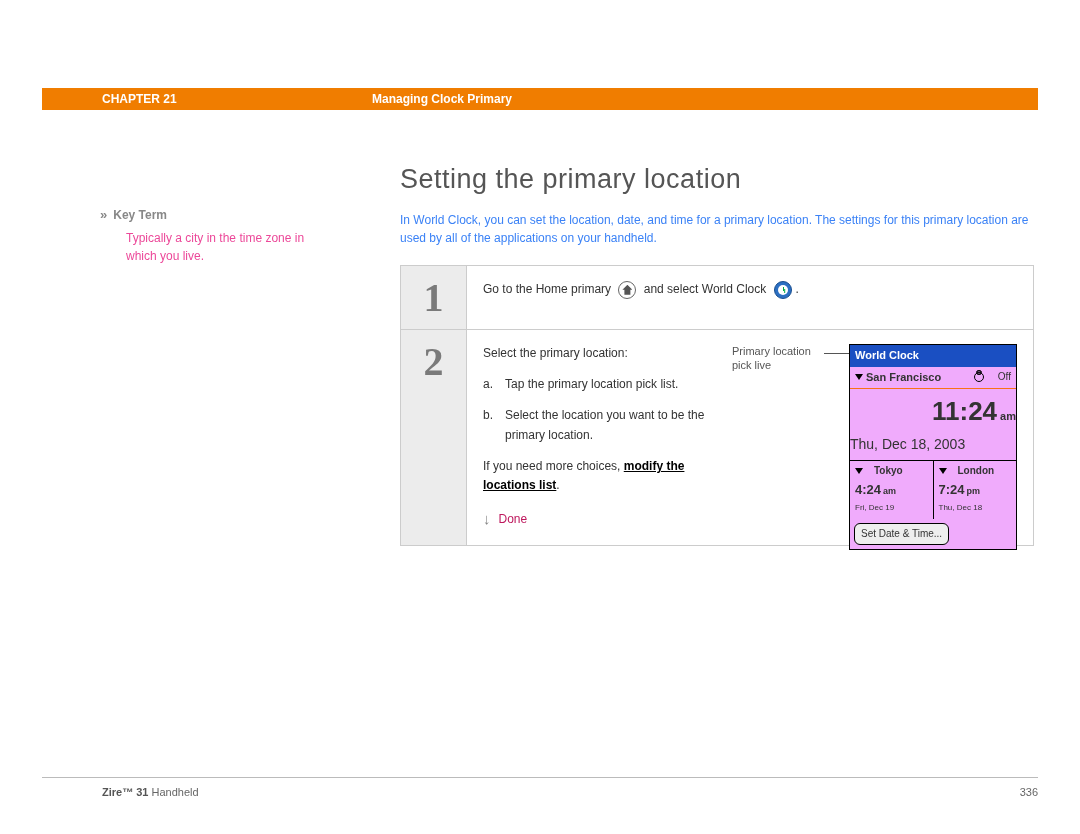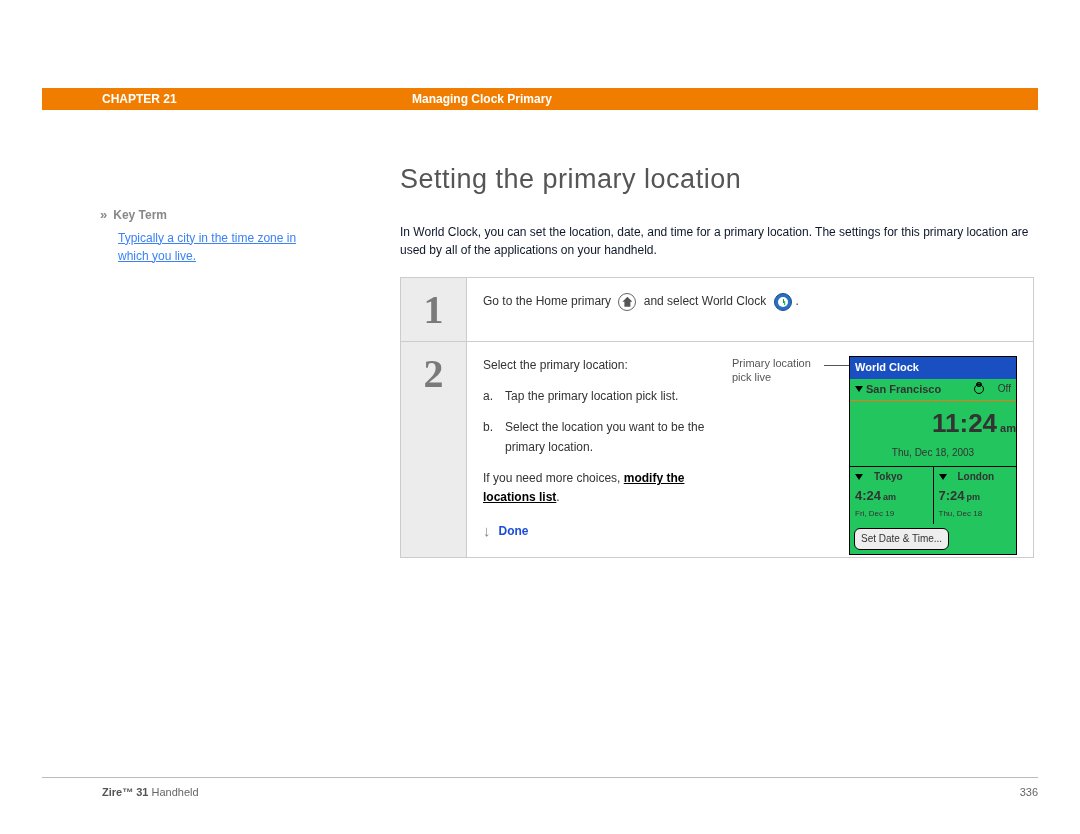--- a/index.html
+++ b/index.html
@@ -1,35 +1,35 @@
 <!DOCTYPE html>
 <html><head>
 <meta charset="utf-8">
 <style>
   * { box-sizing: border-box; margin: 0; padding: 0; }
   html, body { width: 1080px; height: 834px; background: #fff; font-family: Verdana, Geneva, sans-serif; color: #333; }
   .page { width: 1080px; height: 834px; position: relative; }
 
   
   .header-bar { position: absolute; top: 88px; left: 42px; right: 42px; height: 22px; background: #f07d00; display: flex; align-items: center; color: #fff; font-size: 12px; font-weight: bold; }
-  .header-chapter { padding-left: 60px; width: 370px; }
+  .header-chapter { padding-left: 60px; width: 330px; }
   .header-title { }
 
   
   .sidebar { position: absolute; top: 205px; left: 100px; width: 230px; font-size: 12px; line-height: 1.5; }
   .chevrons { color: #888; font-weight: bold; font-size: 13px; margin-right: 6px; }
   .keyterm-label { color: #888; font-weight: bold; }
   .keyterm-line { display: flex; align-items: baseline; }
   .keyterm-name { color: #1a9b00; font-weight: bold; margin-top: 4px; display: block; margin-left: 22px; }
-  .keyterm-def { color: #3b82f6; font-weight: normal; margin-top: 4px; margin-left: 18px; text-decoration: underline; }
+  .keyterm-def { color: #ec4899; font-weight: normal; margin-top: 4px; margin-left: 26px; }
 
   
   .main { position: absolute; top: 164px; left: 400px; width: 634px; }
-  .main-title { color: #555; font-size: 27px; font-weight: normal; letter-spacing: 0.5px; margin-bottom: 28px; }
-  .main-intro { font-size: 12px; line-height: 1.5; color: #0f172a; margin-bottom: 18px; }
+  .main-title { color: #555; font-size: 27px; font-weight: normal; letter-spacing: 0.5px; margin-bottom: 16px; }
+  .main-intro { font-size: 12px; line-height: 1.5; color: #3b82f6; margin-bottom: 18px; }
 
   
   .step-table { border: 1px solid #ccc; width: 100%; border-collapse: collapse; }
   .step-table td { border: 1px solid #ccc; vertical-align: top; }
   .step-num { width: 66px; background: #ececec; color: #7a7a7a; font-family: Georgia, 'Times New Roman', serif; font-size: 40px; font-weight: bold; text-align: center; padding: 8px 0; }
   .step-content { padding: 14px 16px; font-size: 12px; line-height: 1.6; color: #333; }
   .step-content p { margin-bottom: 12px; }
 
   .home-icon { display: inline-flex; width: 18px; height: 18px; border-radius: 50%; border: 1px solid #666; align-items: center; justify-content: center; vertical-align: middle; margin: 0 4px; }
   .home-icon::before { content: ""; width: 10px; height: 10px; background: #555; clip-path: polygon(50% 0, 100% 50%, 80% 50%, 80% 100%, 20% 100%, 20% 50%, 0 50%); }
@@ -37,42 +37,42 @@
   .clock-icon::before { content:""; position:absolute; top:3px; left:3px; width:10px; height:10px; border-radius:50%; background:#fff;}
   .clock-icon::after { content:""; position:absolute; top:5px; left:8px; width:1.2px; height:4px; background:#0a4; box-shadow: 1.2px 2px 0 0 #0a4;}
 
   .sub-list { list-style: none; padding-left: 0; }
   .sub-list li { display: flex; margin-bottom: 12px; }
   .sub-list .marker { width: 22px; flex-shrink: 0; }
   .link { color: #000; text-decoration: underline; font-weight: bold; }
 
   .done-line { display: flex; align-items: center; margin-top: 8px; }
   .done-arrow { color: #888; font-size: 15px; margin-right: 8px; }
-  .done-text { color: #1d4ed8; font-weight: bold; font-size: 12px; }
+  .done-text { color: #be185d; font-weight: normal; font-size: 12px; }
 
   .step2-layout { display: flex; gap: 14px; }
   .step2-text { flex: 0 0 235px; }
   .step2-figcol { flex: 1; position: relative; }
   .callout { font-size: 11px; color: #555; position:absolute; top:0; left:0; width:90px; line-height:1.3;}
   .callout-line { position:absolute; top:9px; left:92px; width:48px; height:1px; background:#555;}
 
   
-  .worldclock { position:absolute; top:0; right:0; width:168px; border:1px solid #000; background:#22c55e; font-family: Arial, sans-serif;}
+  .worldclock { position:absolute; top:0; right:0; width:168px; border:1px solid #000; background:#f0abfc; font-family: Arial, sans-serif;}
   .wc-title { background:#1a4fc2; color:#fff; font-weight:bold; font-size:11px; padding:2px 5px;}
   .wc-primary { display:flex; justify-content:space-between; align-items:center; padding:2px 5px; border-bottom:1px solid #f97316;}
   .wc-primary-left { display:flex; align-items:center; gap:3px; font-weight:bold; font-size:11px;}
   .tri { display:inline-block; width:0;height:0;border-left:4px solid transparent;border-right:4px solid transparent;border-top:6px solid #000;}
   .wc-alarm { display:flex; align-items:center; gap:14px; font-size:10px;}
   .alarm-icon { display:inline-block; width:10px; height:10px; border:1px solid #000; border-radius:50% 50% 50% 50%; position:relative;}
   .alarm-icon::before { content:""; position:absolute; top:-3px; left:1px; width:3px; height:3px; border:1px solid #000; border-radius:50%;}
   .alarm-icon::after { content:""; position:absolute; top:-3px; right:1px; width:3px; height:3px; border:1px solid #000; border-radius:50%;}
   .wc-bigtime { text-align:right; padding:2px 0 0 0;}
   .wc-bigtime .t { font-size:26px; font-weight:bold; letter-spacing:0px;}
   .wc-bigtime .ampm { font-size:11px; font-weight:bold; margin-left:3px;}
-  .wc-date { text-align:center; font-size:10px; padding-bottom:5px;}
+  .wc-date { text-align:left; font-size:14px; padding-bottom:5px;}
   .wc-row { display:flex; border-top:1px solid #000;}
   .wc-col { flex:1; padding:2px 5px 4px 5px;}
   .wc-col + .wc-col { border-left:1px solid #000;}
   .wc-city { display:flex; align-items:center; gap:11px; font-weight:bold; font-size:10px;}
   .wc-time { font-weight:bold; font-size:13px; margin-top:1px;}
   .wc-time .ap { font-size:9px; margin-left:2px; font-weight:bold;}
   .wc-subdate { font-size:8px; margin-top:1px;}
   .wc-btn { margin:4px; border:1px solid #000; border-radius:6px; padding:2px 6px; font-size:10px; display:inline-block; background:#eee;}
 
   

